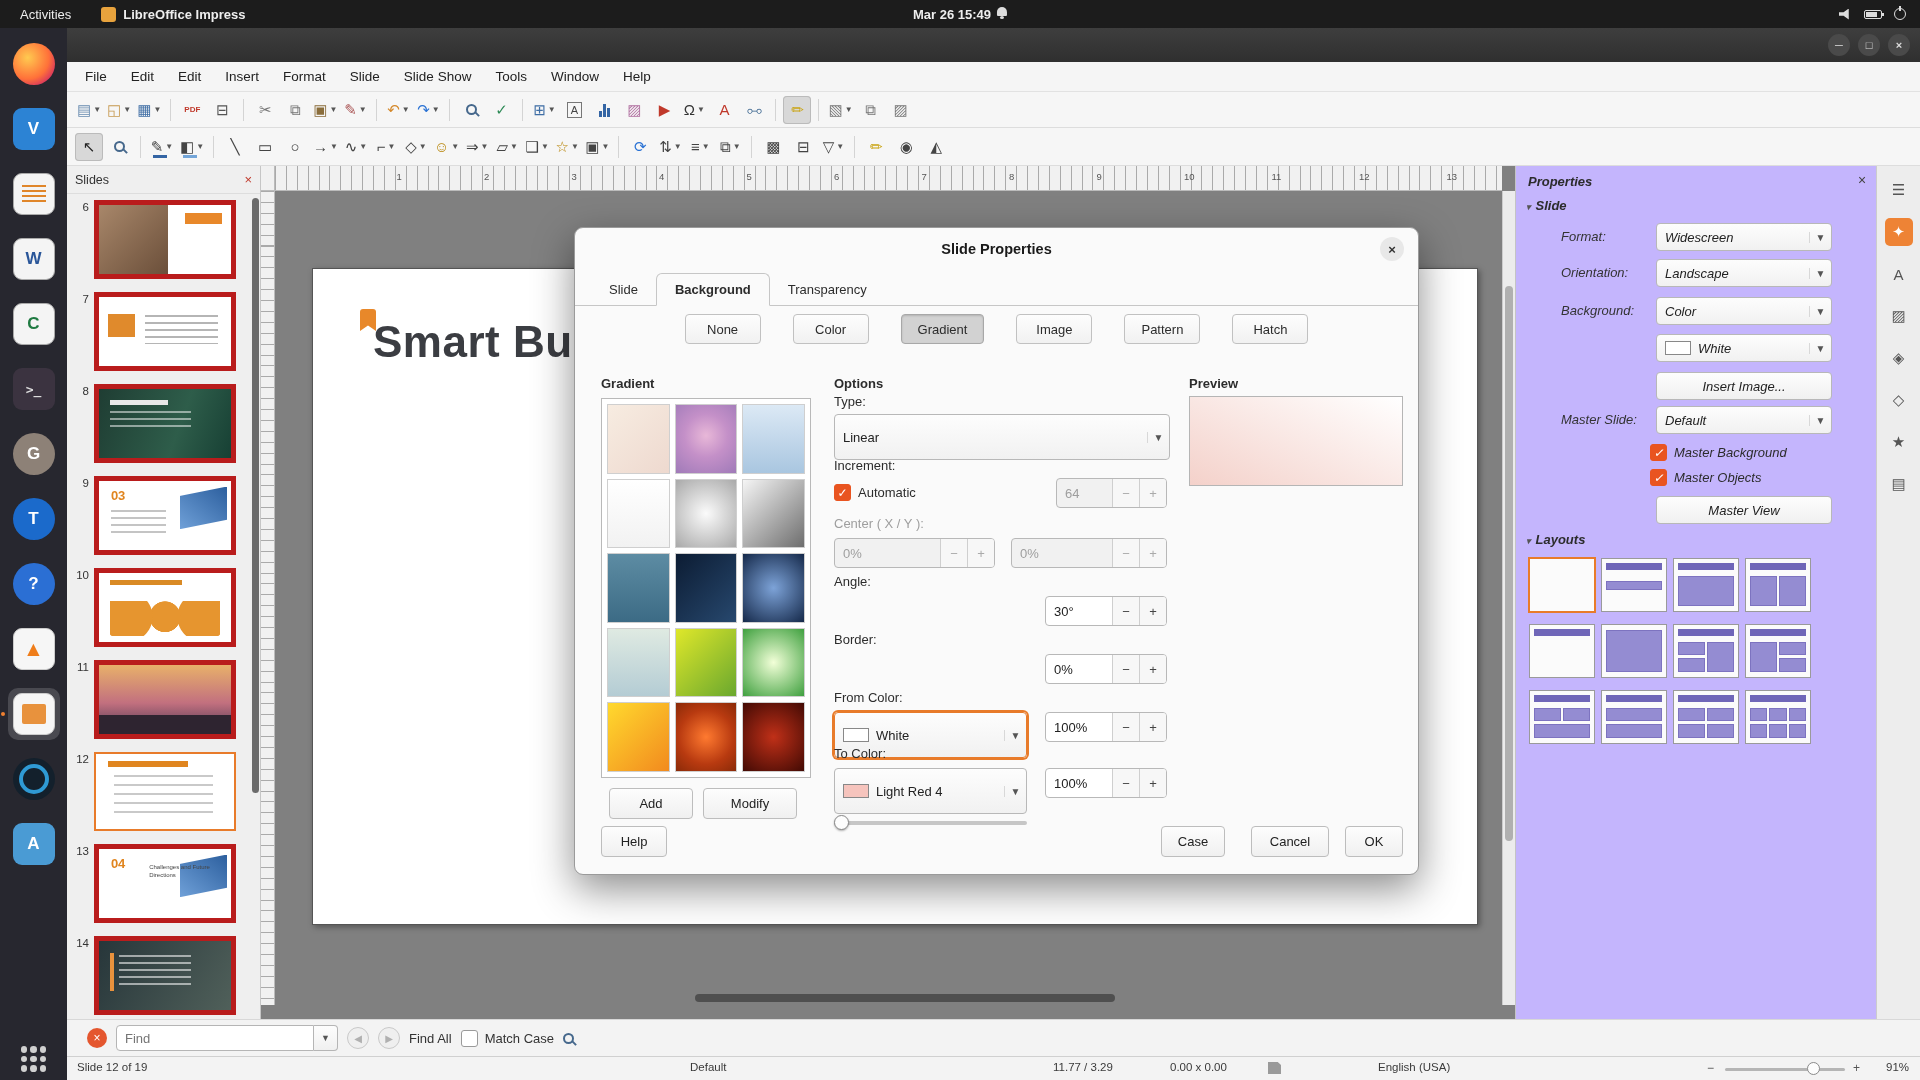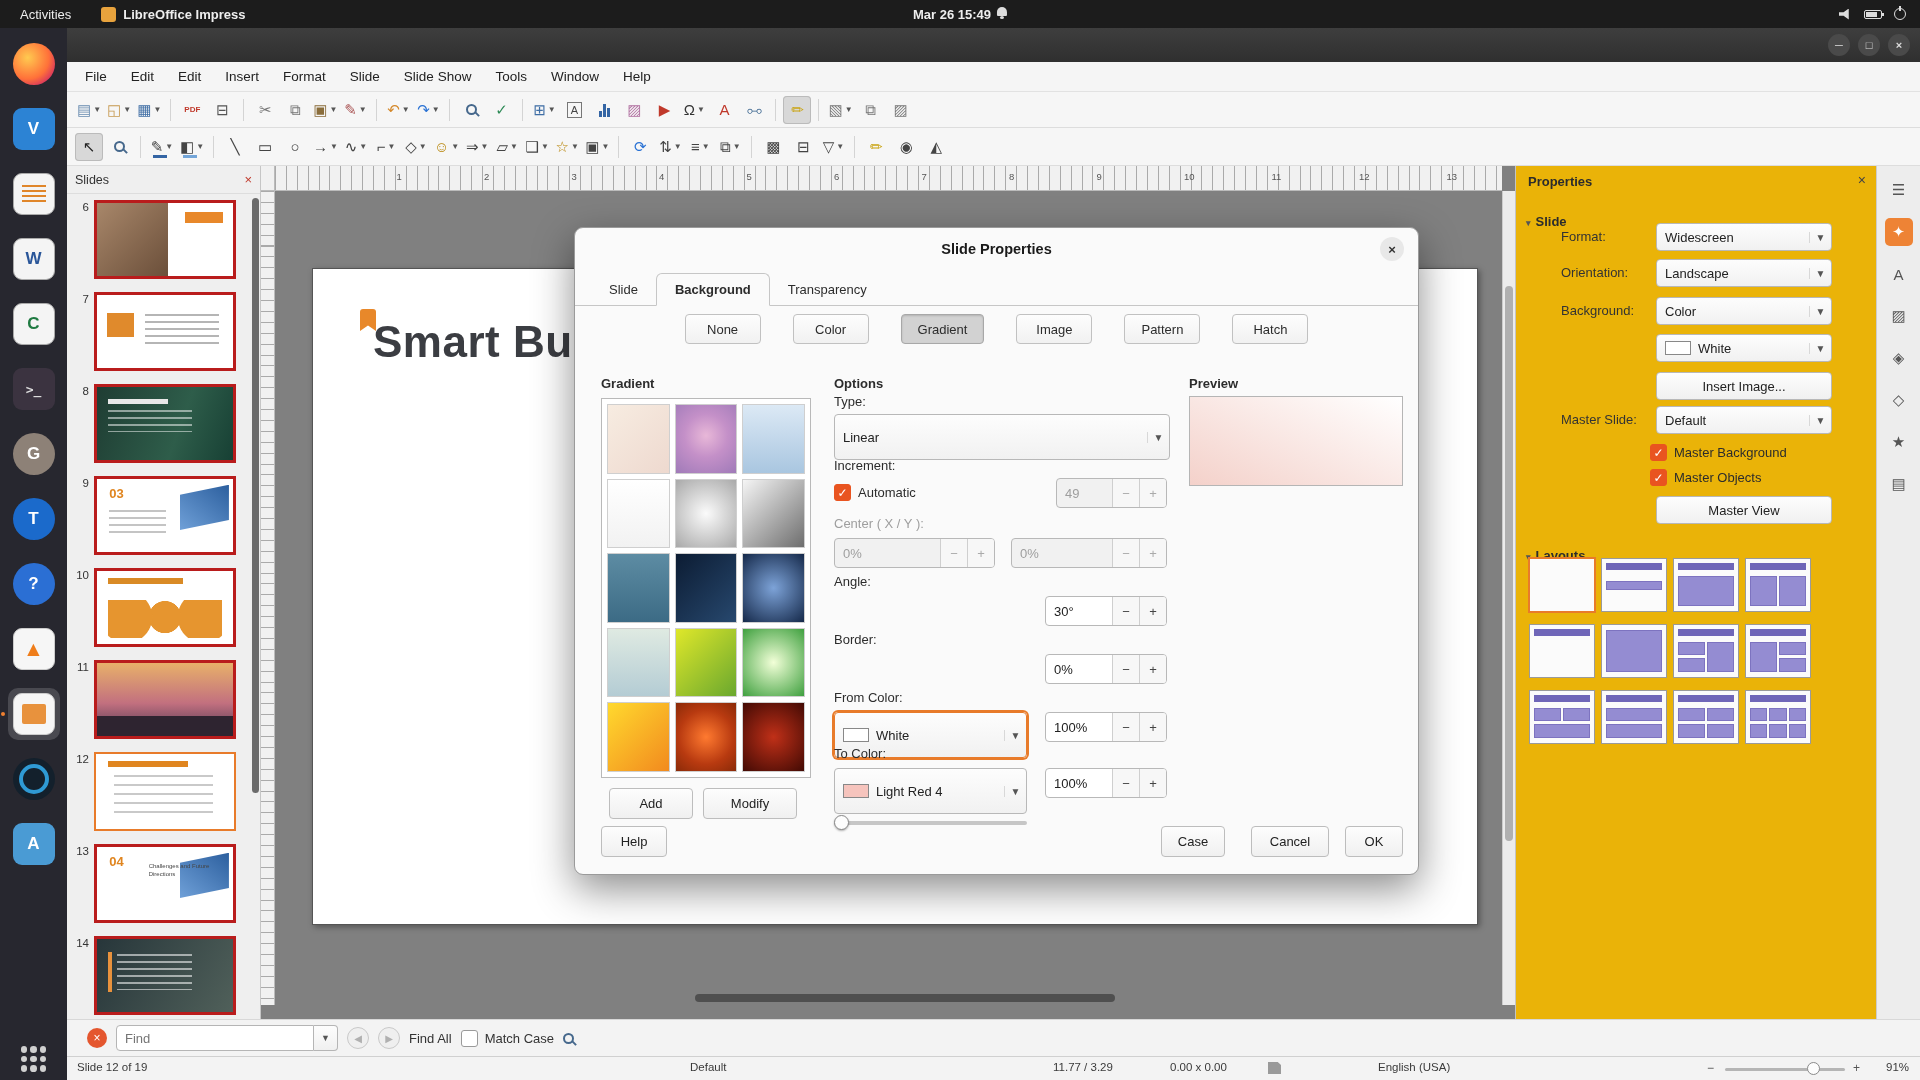--- a/index.html
+++ b/index.html
@@ -94,21 +94,21 @@
   .workspace { flex:1; display:flex; min-height:0; position:relative; }
 
   .slidespanel { width:194px; background:#efefef; border-right:1px solid #c6c6c6;
     display:flex; flex-direction:column; position:relative; }
   .sp-head { height:28px; display:flex; align-items:center; padding:0 8px;
     font-size:12.5px; color:#333; border-bottom:1px solid #ddd; }
   .sp-close { margin-left:auto; color:#c0392b; font-size:13px; }
   .sp-list { flex:1; overflow:hidden; padding:6px 10px 0 2px; margin-top:-38px; padding-top:44px; }
   .slideitem { display:flex; gap:5px; margin-bottom:13px; }
   .slideitem .num { width:20px; text-align:right; font-size:11.5px; color:#333; padding-top:1px; }
-  .thumb { width:142px; height:79px; background:#fff; border:3px solid #b91c1c;
+  .thumb { width:142px; height:79px; background:#fff; border:5px solid #b91c1c;
     position:relative; overflow:hidden; flex:0 0 auto; }
   .thumb.selected { border:2px solid #e87b2a; }
   .thumb-badge { position:absolute; left:9%; top:10%; color:#e0851f; font-weight:bold; font-size:13px; }
   .thumb-caption { position:absolute; left:38%; top:22%; width:55%; font-size:6px; color:#444; line-height:1.25; }
   .t6::before{content:"";position:absolute;left:0;top:0;width:52%;height:100%;background:linear-gradient(135deg,#a8876a,#6b4f3a);}
   .t6::after{content:"";position:absolute;right:7%;top:12%;width:28%;height:16%;background:#e8882a;}
   .t7::before{content:"";position:absolute;left:7%;top:24%;width:20%;height:34%;background:#e08a2c;}
   .t7::after{content:"";position:absolute;left:35%;top:26%;width:55%;height:42%;background:repeating-linear-gradient(#b5b5b5 0 2px,transparent 2px 7px);}
   .t8{background:linear-gradient(110deg,#1f3d33,#2e5d4a 60%,#174034);}
   .t8::before{content:"";position:absolute;left:8%;top:16%;width:44%;height:7%;background:#e8e8e8;}
@@ -144,25 +144,25 @@
     background:#fff; border:1px solid #555; box-shadow:2px 2px 6px rgba(0,0,0,.35); }
   .page-accent { position:absolute; left:47px; top:40px; width:16px; height:22px;
     background:#e8882a; border-radius:3px 3px 0 0; clip-path:polygon(0 0,100% 0,100% 100%,50% 75%,0 100%); }
   .page-title { position:absolute; left:60px; top:48px; font-size:44px; font-weight:600;
     color:#3b3d42; letter-spacing:.5px; }
   .vscroll { position:absolute; right:0; top:25px; width:13px; bottom:14px; background:#ececec; border-left:1px solid #ccc; }
   .vscroll i { position:absolute; left:2px; width:8px; top:95px; height:555px; background:#b0b0b0; border-radius:4px; }
   .hthumb { position:absolute; left:420px; bottom:3px; width:420px; height:8px; background:#4f4f4f; border-radius:4px; }
 
   
-  .sidebar { width:361px; background:#eab308; border-left:1px solid #c4c4c4; position:relative; font-size:13px; color:#2c2c2c; }
+  .sidebar { width:361px; background:#c4b5fd; border-left:1px solid #c4c4c4; position:relative; font-size:13px; color:#2c2c2c;font-style:italic; }
   .sb-abs { position:absolute; }
   .sb-title { font-weight:bold; }
   .sb-close { color:#444; font-size:14px; }
-  .sb-section { font-weight:bold;margin-top:16px; }
+  .sb-section { font-weight:bold; }
   .chev { font-size:9px; color:#555; margin-right:5px; }
   .sb-label { color:#333; }
   .dd { height:28px; border:1px solid #b8b8b8; border-radius:4px; background:linear-gradient(#fdfdfd,#f1f1f1);
     display:flex; align-items:center; padding-left:8px; font-size:13px; color:#222; }
   .dd .arrow { margin-left:auto; width:22px; text-align:center; color:#555; font-size:10px; border-left:1px solid #d8d8d8; }
   .dd .csw { width:26px; height:14px; border:1px solid #888; margin-right:7px; flex:0 0 auto; }
   .btn { height:28px; border:1px solid #b8b8b8; border-radius:4px; background:linear-gradient(#fdfdfd,#f0f0f0);
     display:flex; align-items:center; justify-content:center; font-size:13px; color:#222; }
   .cbrow { display:flex; align-items:center; gap:7px; font-size:13px; }
   .cb { width:17px; height:17px; border-radius:3px; background:#fff; border:1px solid #9a9a9a;
@@ -841,21 +841,21 @@
     <span>Linear</span>
       <span class="arrow">▼</span>
   </div>
 
   <div class="dabs" style="left:259px;top:230px">Increment:</div>
   <div class="dabs cbrow" style="left:259px;top:256px">
     <span class="cb checked">✓</span>
     <span>Automatic</span>
   </div>
   <div class="dabs spin disabled" style="left:481px;top:250px;width:111px">
-    <span class="val">49</span>
+    <span class="val">64</span>
     <span class="sbtn">−</span>
     <span class="sbtn">+</span>
   </div>
 
   <div class="dabs graylabel" style="left:259px;top:288px">Center ( X / Y ):</div>
   <div class="dabs spin disabled" style="left:259px;top:310px;width:161px">
     <span class="val">0%</span>
     <span class="sbtn">−</span>
     <span class="sbtn">+</span>
   </div>

